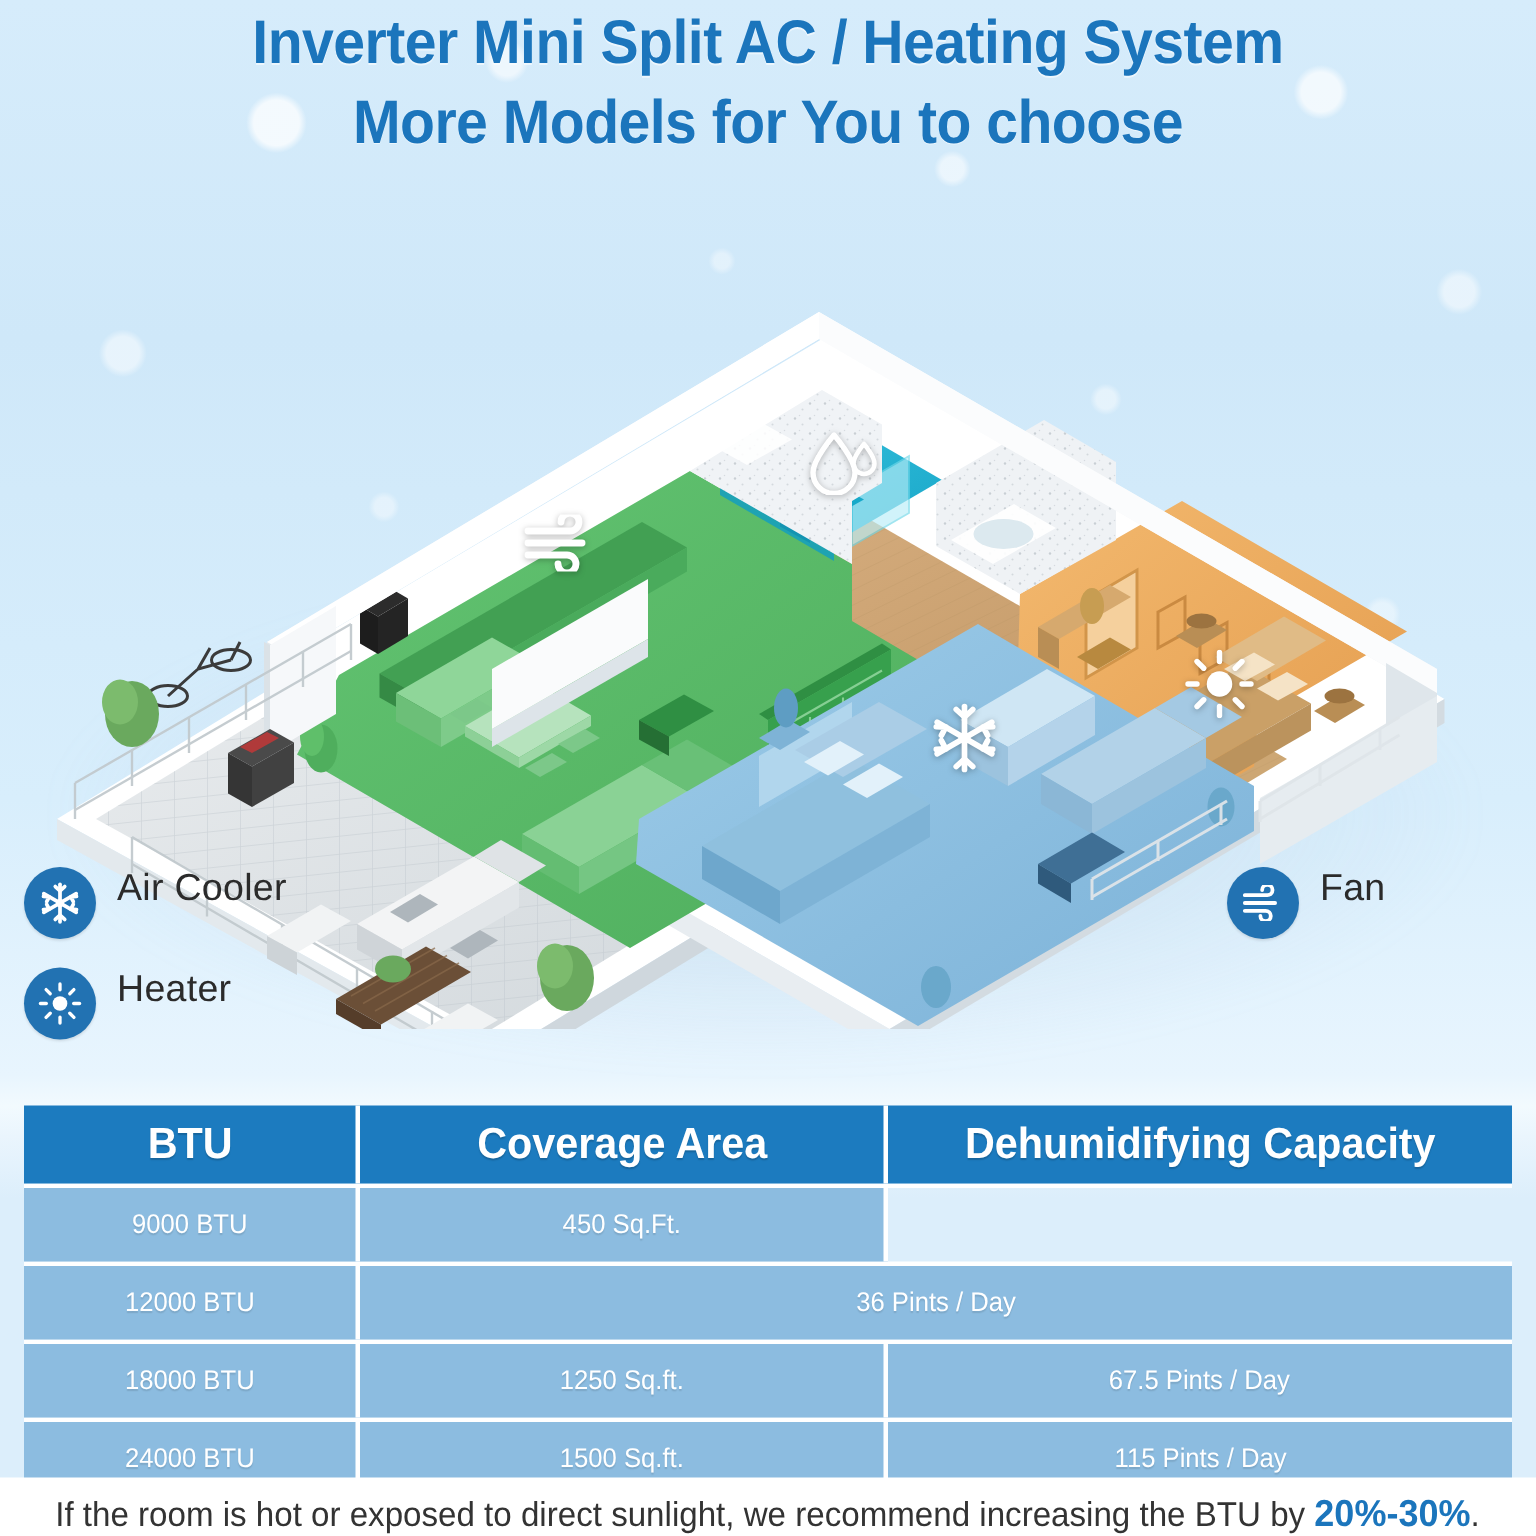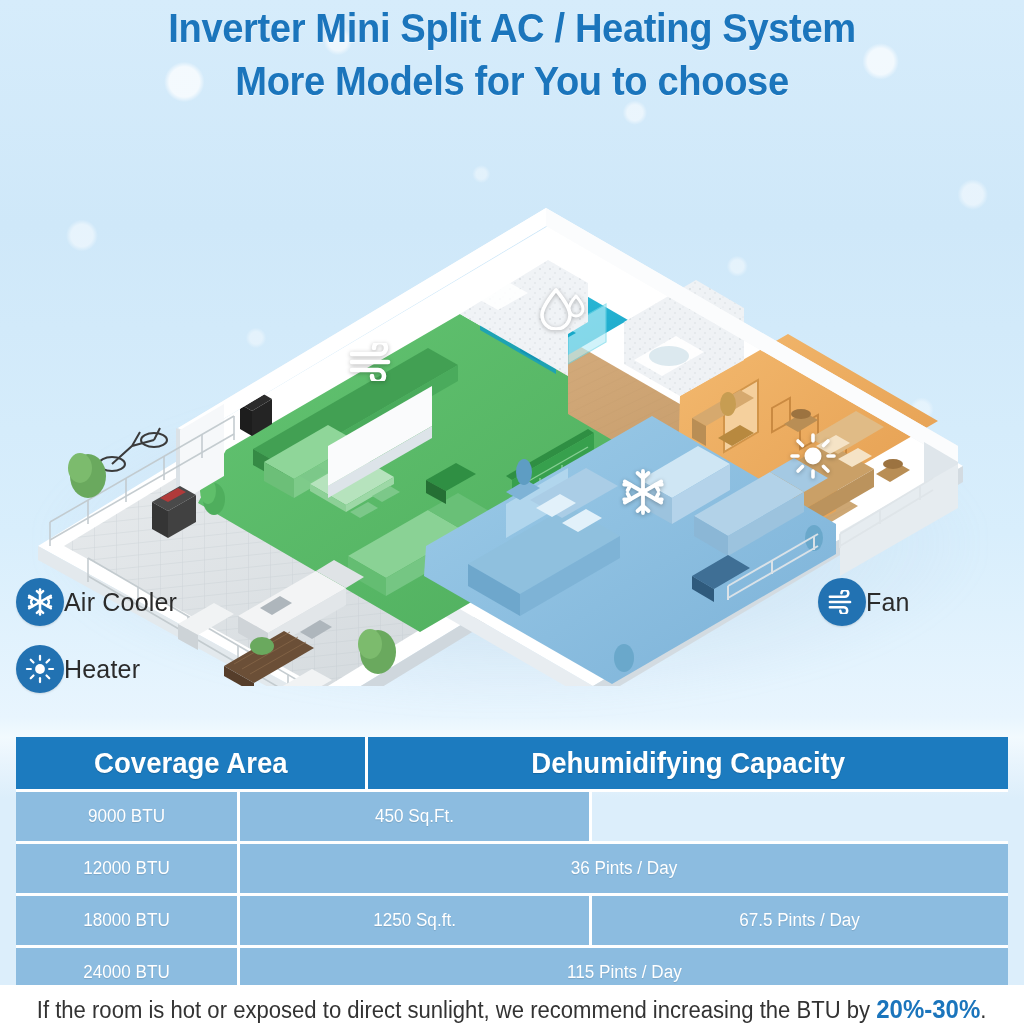--- a/index.html
+++ b/index.html
@@ -56,21 +56,21 @@
   
   .slab{
     left:28px; top:18px; width:965px; height:540px;
   }
   .slab svg{ width:100%; height:100%; display:block; }
 
   
   .room-icon { position:absolute; filter:drop-shadow(0 1px 2px rgba(0,0,0,0.28)); }
 
   
-  .legend-item { position:absolute; display:flex; align-items:center; }
+  .legend-item { position:absolute; display:flex; gap:14px; }
   .legend-circle{
     width:48px;height:48px;border-radius:50%;
     background:#2272b2;
     display:flex;align-items:center;justify-content:center;
     flex:0 0 auto;
     box-shadow:0 1px 2px rgba(0,0,0,0.12);
   }
   .legend-text{
     font-size:25px; color:#2b2b2b; white-space:nowrap;
     letter-spacing:0.2px;
@@ -550,39 +550,41 @@
             <path d="M13,33 L8.8,37.2"></path>
         </g>
       </svg>
     </div>
     <div class="legend-text">Heater</div>
   </div>
 
 
   <div class="table">
     <div class="trow thead">
+      <div class="tcell c0"><span>BTU</span></div>
       <div class="tcell c1"><span>Coverage Area</span></div>
       <div class="tcell c2"><span>Dehumidifying Capacity</span></div>
     </div>
     <div class="tbody">
       <div class="trow">
         <div class="tcell c0"><span>9000 BTU</span></div>
         <div class="tcell c1"><span>450 Sq.Ft.</span></div>
       </div>
       <div class="trow">
         <div class="tcell c0"><span>12000 BTU</span></div>
         <div class="tcell c2"><span>36 Pints / Day</span></div>
       </div>
       <div class="trow">
         <div class="tcell c0"><span>18000 BTU</span></div>
         <div class="tcell c1"><span>1250 Sq.ft.</span></div>
         <div class="tcell c2"><span>67.5 Pints / Day</span></div>
       </div>
       <div class="trow">
         <div class="tcell c0"><span>24000 BTU</span></div>
+        <div class="tcell c1"><span>1500 Sq.ft.</span></div>
         <div class="tcell c2"><span>115 Pints / Day</span></div>
       </div>
     </div>
   </div>
 
   <div class="footer">
     <div class="footer-txt"><span>If the room is hot or exposed to direct sunlight, we recommend increasing the BTU by </span><span class="footer-hi">20%-30%</span><span>.</span></div>
   </div>
 
 </div>

